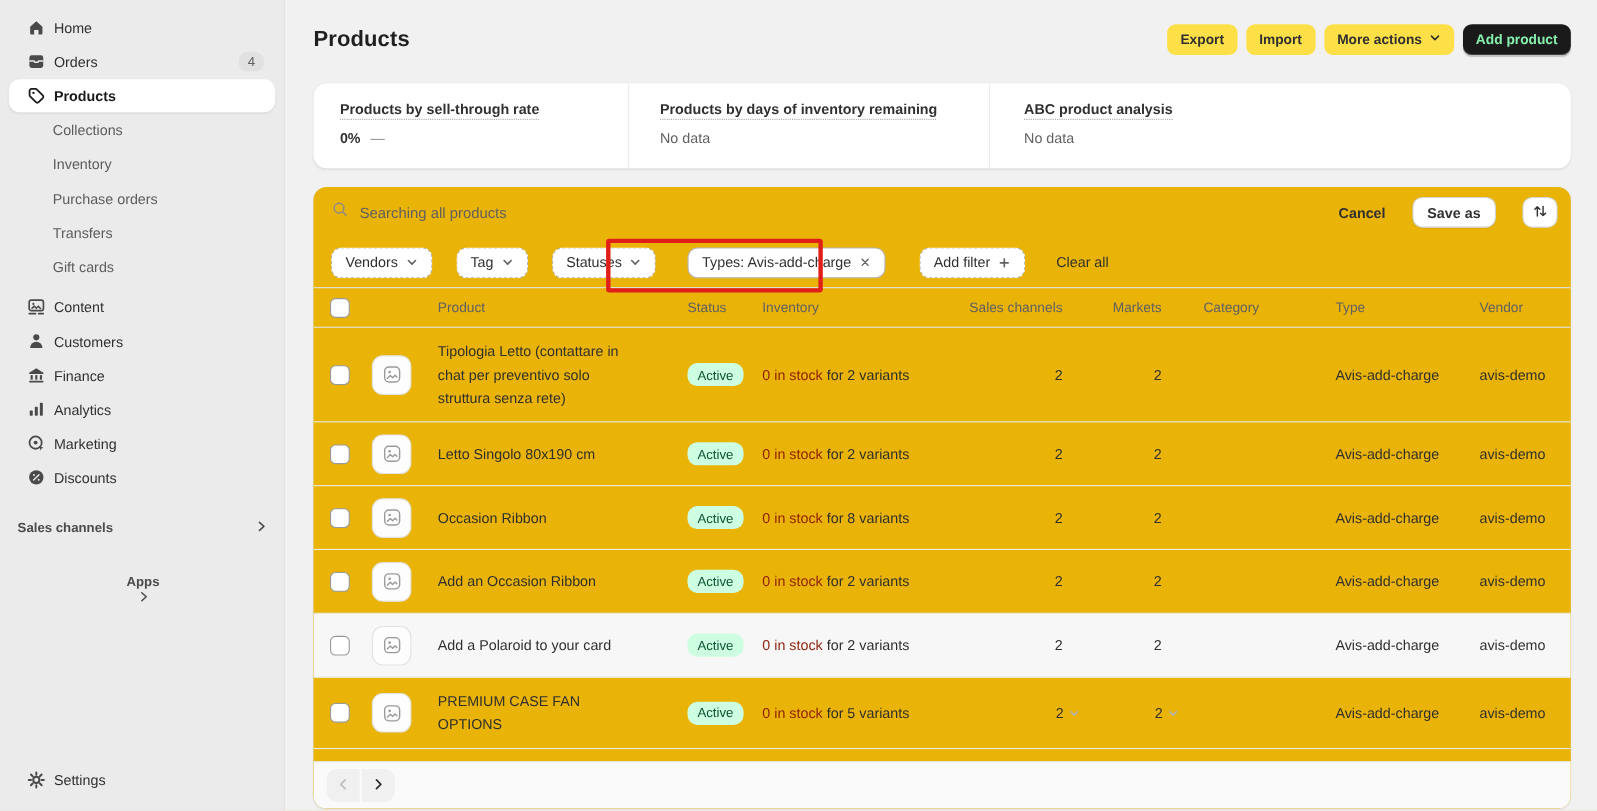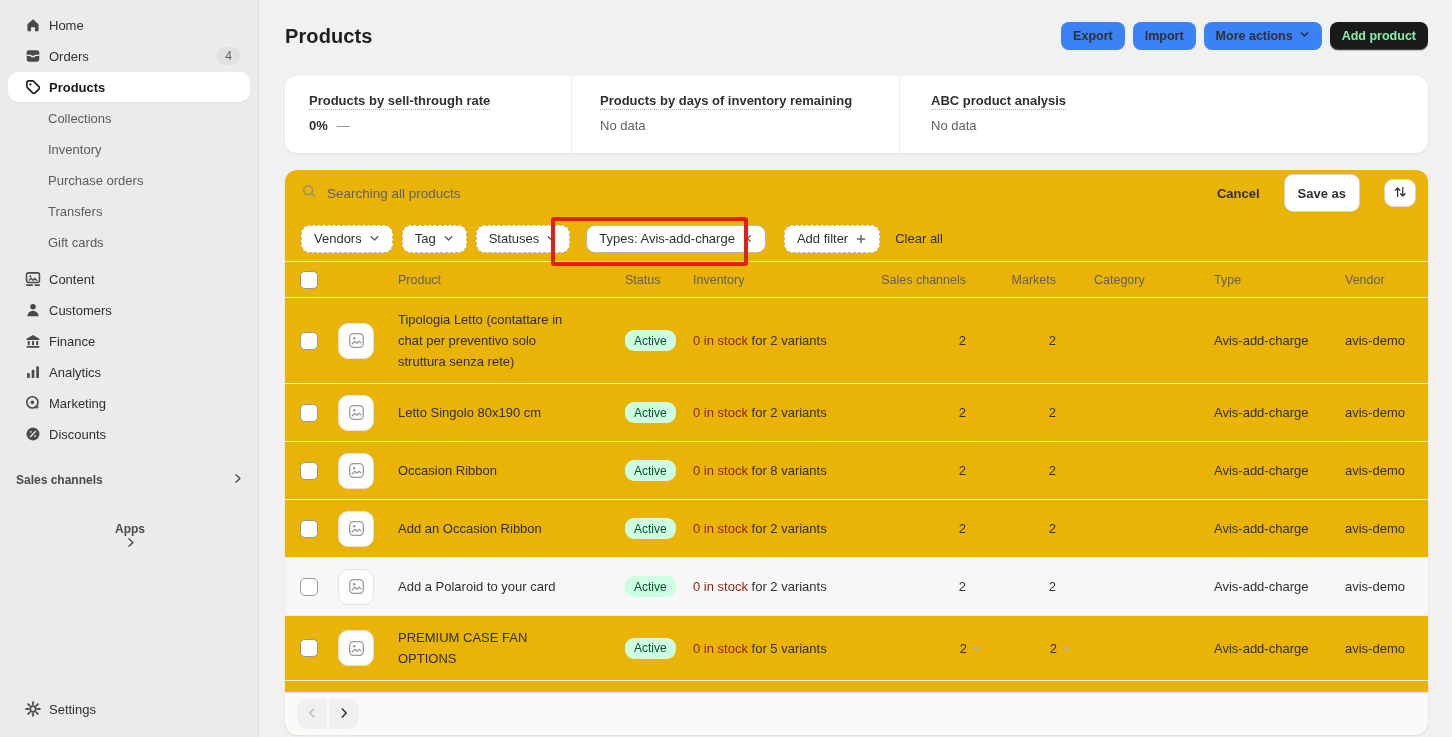--- a/index.html
+++ b/index.html
@@ -23,21 +23,21 @@
     padding:0 6px 0 8px; height:28px; font-size:12px; font-weight:700; color:#4a4a4a; cursor:pointer; }
   .section-row.sales { margin-top:16px; }
   .section-row.apps { margin-top:28px;flex-direction:column; }
   .sidebar-bottom { margin-top:auto; }
 
   
   .main { flex:1; padding:0 24px 0 26px; position:relative; }
   .page-header { margin-top:20px; height:32px; display:flex; align-items:center; justify-content:space-between; }
   .page-title { font-size:20px; font-weight:700; color:#1f1f1f; letter-spacing:.1px; }
   .header-actions { display:flex; align-items:center; gap:8px; }
-  .btn { height:28px; padding:0 12px; border-radius:8px; border:none; background:#3b82f6;
+  .btn { height:28px; padding:0 12px; border-radius:8px; border:none; background:#fde047;
     color:#303030; font-size:12.5px; font-weight:600; display:inline-flex; align-items:center; gap:6px;
     font-family:inherit; cursor:pointer; }
   .btn.primary { background:#1a1a1a; color:#86efac; box-shadow:inset 0 -1px 0 rgba(255,255,255,.18), 0 1px 1px rgba(0,0,0,.2); }
 
   
   .metrics-card { margin-top:24px; height:77px; background:#fff; border-radius:12px;
     box-shadow:0 1px 2px rgba(26,26,26,.08); display:flex; }
   .metric { padding:15px 16px 0 24px; }
   .metric:nth-child(1) { width:286px; }
   .metric:nth-child(2) { width:328px; border-left:1px solid #ebebeb; padding-left:28px; }
@@ -49,26 +49,26 @@
   .metric-value .dash { color:#8a8a8a; margin-left:9px; }
 
   
   .table-card { margin-top:17px; height:565px; background:#eab308; border-radius:12px;
     box-shadow:0 1px 2px rgba(26,26,26,.08); display:flex; flex-direction:column; overflow:hidden; }
   .search-row { height:46px; display:flex; align-items:center; padding:0 12px 0 16px; gap:10px; flex:0 0 46px; }
   .search-left { display:flex; align-items:center; gap:9px; flex:1; }
   .search-input { border:none; outline:none; flex:1; font-size:13.5px; color:#303030; font-family:inherit; background:transparent; }
   .search-input::placeholder { color:#616161; opacity:1; }
   .cancel-btn { border:none; background:none; font-size:13px; font-weight:600; color:#303030; font-family:inherit; cursor:pointer; }
-  .saveas-btn { height:38px; padding:0 13px; border-radius:9px; border:1px solid #d4d4d4; background:#fff;
+  .saveas-btn { height:28px; padding:0 13px; border-radius:9px; border:1px solid #d4d4d4; background:#fff;
     font-size:13px; font-weight:600; color:#303030; font-family:inherit; box-shadow:0 1px 1px rgba(0,0,0,.05); cursor:pointer; }
   .sort-btn { width:32px; height:28px; border-radius:9px; border:1px solid #d4d4d4; background:#fff;
     display:flex; align-items:center; justify-content:center; cursor:pointer; }
 
-  .filter-row { height:46px; flex:0 0 46px; display:flex; align-items:center; padding:0 16px; gap:9px;
+  .filter-row { height:46px; flex:0 0 46px; display:flex; align-items:center; padding:0 16px; gap:22px;
     border-bottom:1px solid #e3e3e3; }
   .chip { height:28px; padding:0 12px; border-radius:9px; border:1px dashed #b5b5b5; background:#fff;
     font-size:13px; color:#303030; display:inline-flex; align-items:center; gap:7px; font-family:inherit; cursor:pointer; }
   .chip.applied { border-style:solid; margin-left:7px; margin-right:9px; }
   .chip .chev { color:#616161; display:flex; }
   .clear-all { border:none; background:none; font-size:13px; color:#303030; font-family:inherit; margin-left:6px; cursor:pointer; }
 
   
   .thead, .trow { display:grid; grid-template-columns:44px 62px 218px 76px 182px 101px 90px 132px 140px 1fr; align-items:center; }
   .thead { height:36px; flex:0 0 36px; border-bottom:1px solid #e3e3e3; font-size:12.5px; color:#616161; }

